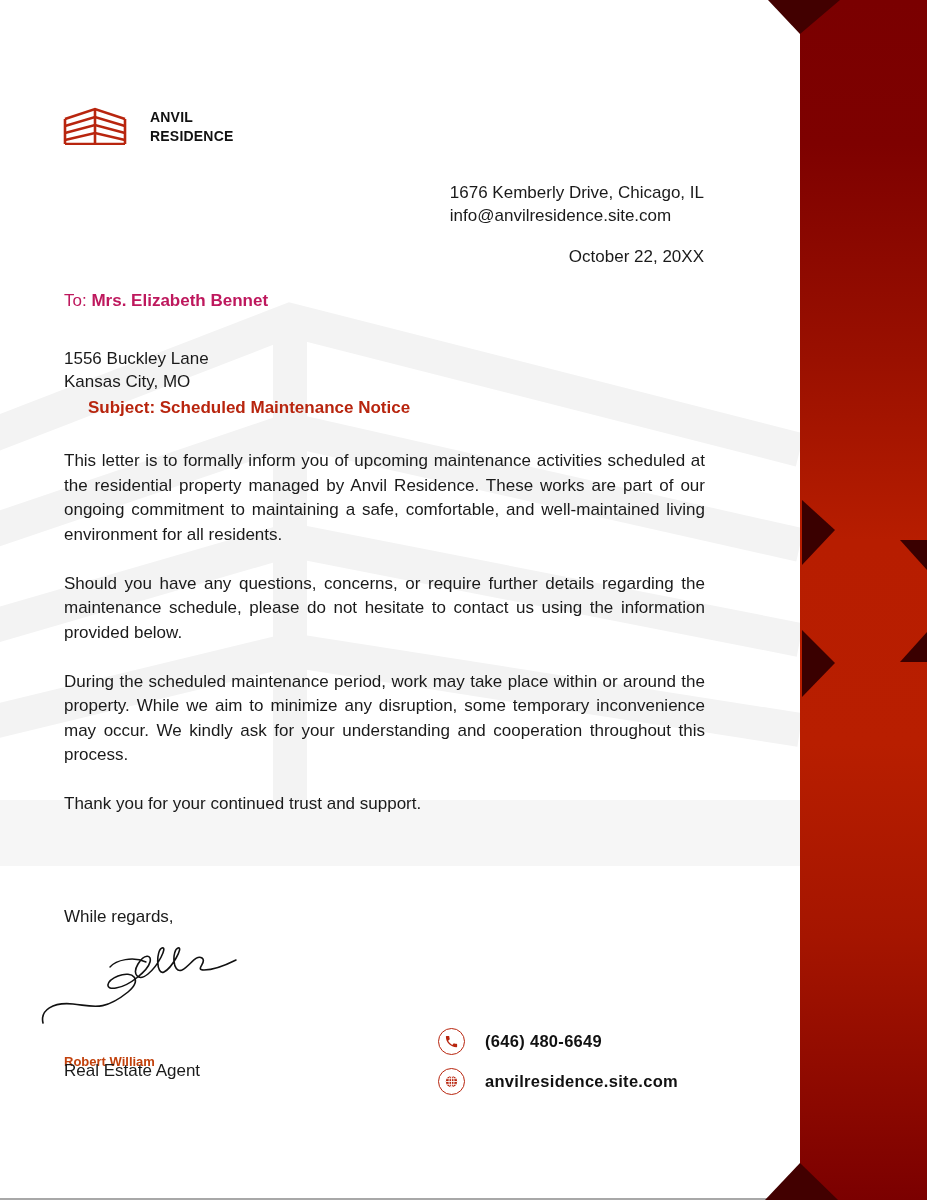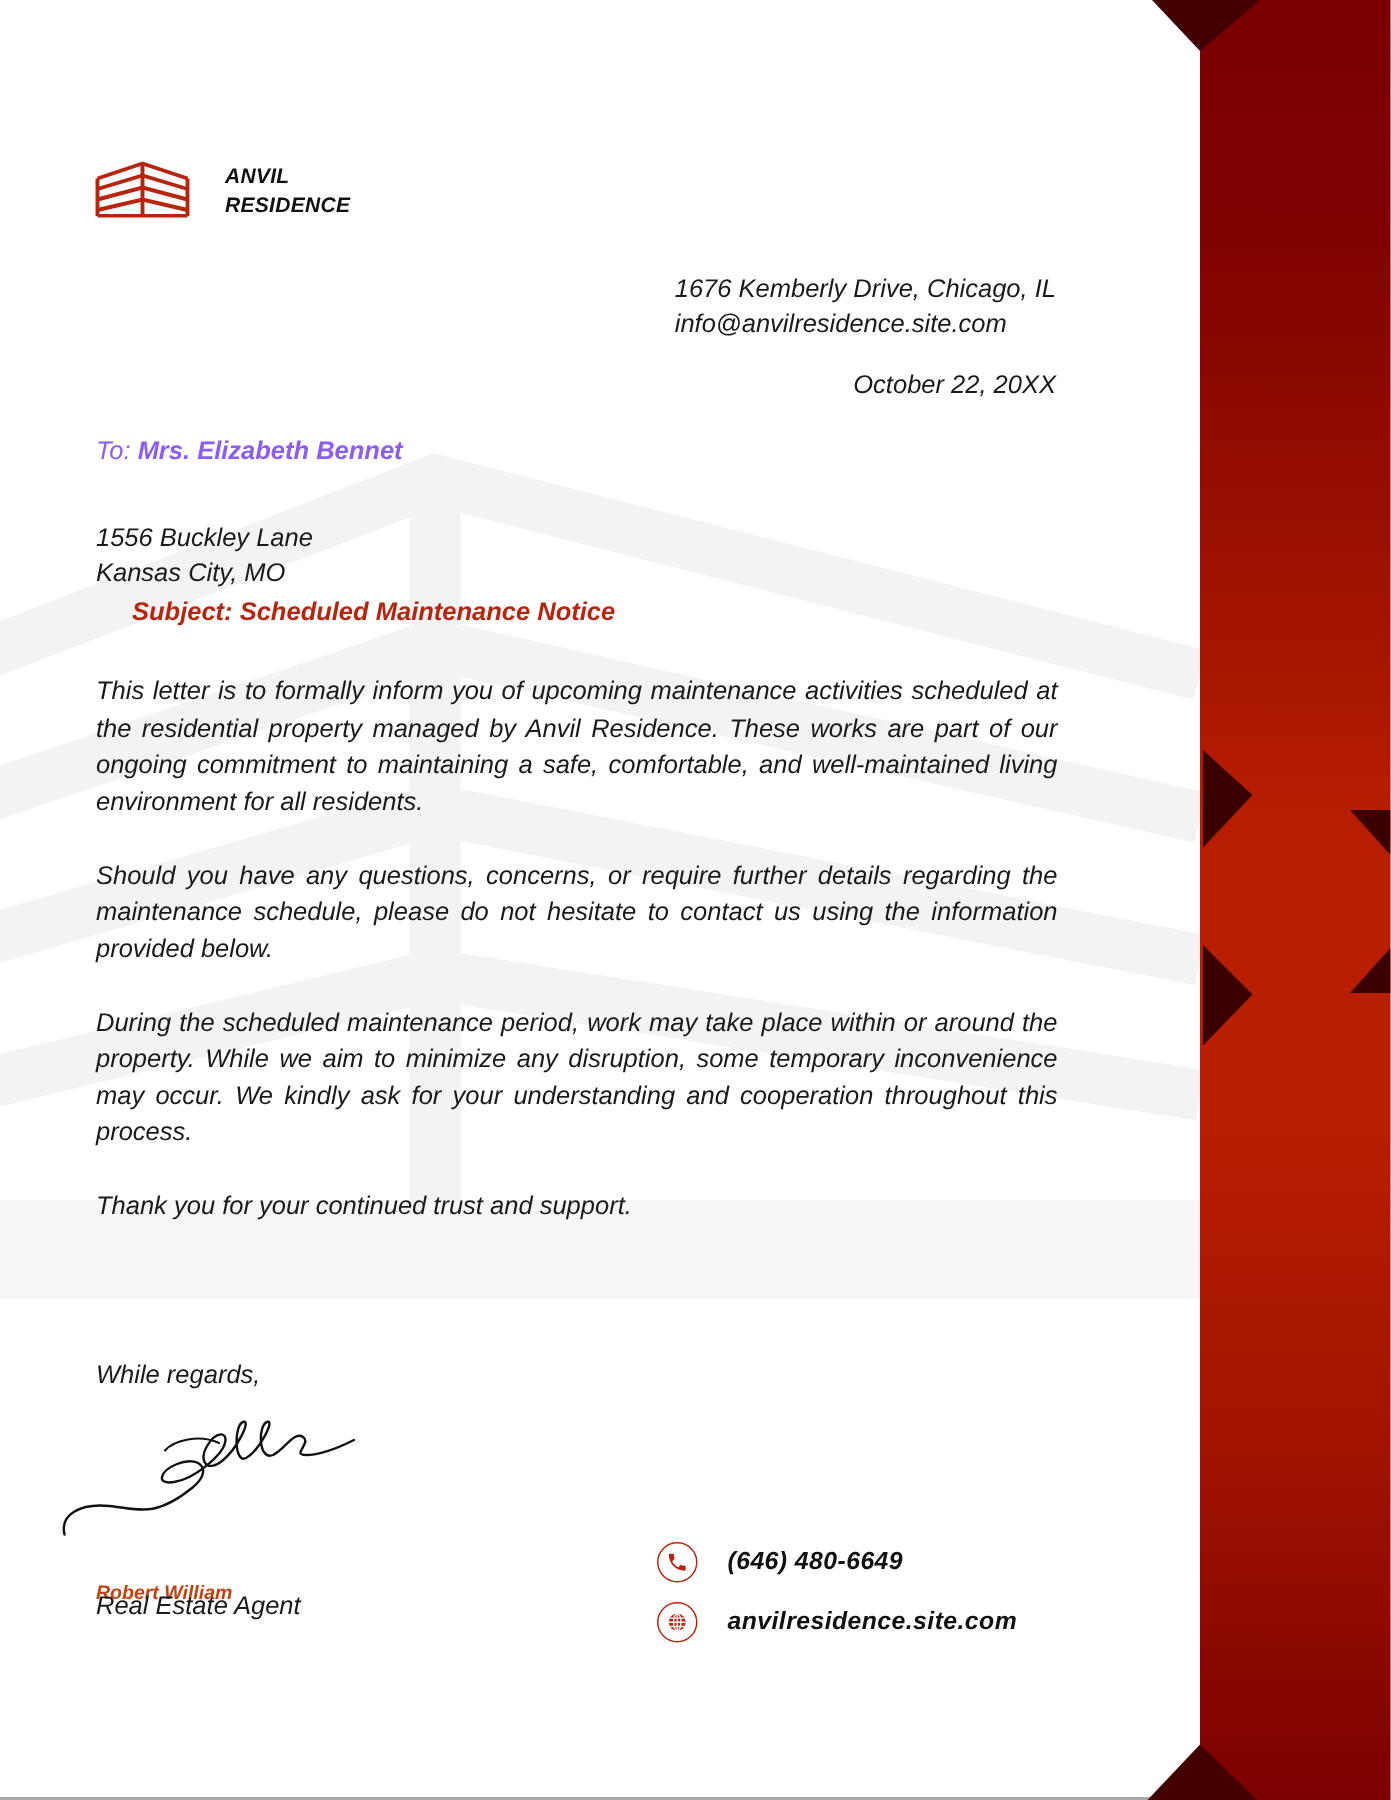--- a/index.html
+++ b/index.html
@@ -2,36 +2,36 @@
 <html><head>
   <meta charset="utf-8">
   <style>
     html, body { margin: 0; padding: 0; }
     body {
       width: 927px; height: 1200px; position: relative; overflow: hidden;
       background: #ffffff;
       font-family: "Liberation Sans", "DejaVu Sans", sans-serif;
       color: #1a1a1a;
     }
-    .page { position: absolute; left: 0; top: 0; width: 927px; height: 1200px; font-style: italic; }
+    .page { position: absolute; left: 0; top: 0; width: 927px; height: 1200px; }
     .watermark { position: absolute; left: 0; top: 300px; width: 800px; height: 580px; z-index: 0; }
     .bottom-line { position: absolute; left: 0; bottom: 0; width: 800px; height: 2px; background: #a8a8a8; }
 
     
     .sidebar { position: absolute; left: 800px; top: 0; width: 127px; height: 1200px; z-index: 1;
       background: linear-gradient(180deg, #7a0000 0%, #7e0100 12%, #9a1000 30%, #b71d00 45%, #b81e00 62%, #a51500 78%, #8b0800 92%, #7b0000 100%); }
     .deco { position: absolute; z-index: 3; }
 
     
     .logo { position: absolute; left: 63px; top: 107px; width: 64px; height: 38px; z-index: 4; }
     .brand { position: absolute; left: 150px; top: 108px; z-index: 4; font-weight: bold; font-size: 14px; line-height: 19px; color: #111; letter-spacing: 0.2px; }
     .sender { position: absolute; right: 223px; top: 181px; text-align: left; font-size: 17px; line-height: 23px; z-index: 4; }
     .date { position: absolute; right: 223px; top: 245px; text-align: right; font-size: 17px; line-height: 23px; z-index: 4; }
 
-    .to { position: absolute; left: 64px; top: 289px; font-size: 17px; line-height: 23px; color: #8b5cf6; z-index: 4; }
+    .to { position: absolute; left: 64px; top: 289px; font-size: 17px; line-height: 23px; color: #be185d; z-index: 4; }
     .to b { font-weight: bold; }
     .recipient-address { position: absolute; left: 64px; top: 325px; font-size: 17px; line-height: 23px; z-index: 4; margin-top: 22px; }
     .subject { position: absolute; left: 64px; top: 396px; font-size: 17px; line-height: 23px; color: #b8250e; font-weight: bold; z-index: 4; margin-left: 24px; }
 
     .body-text { position: absolute; left: 64px; top: 449px; width: 641px; z-index: 4; }
     .body-text p { margin: 0 0 24.5px 0; font-size: 17px; line-height: 24.5px; text-align: justify; }
 
     .closing { position: absolute; left: 64px; top: 905px; font-size: 17px; line-height: 23px; z-index: 4; }
     .signature { position: absolute; left: 38px; top: 940px; width: 205px; height: 85px; z-index: 4; }
     .signer-name { position: absolute; left: 64px; top: 1050px; font-size: 13px; line-height: 23px; font-weight: bold; color: #c2410c; z-index: 4; }

